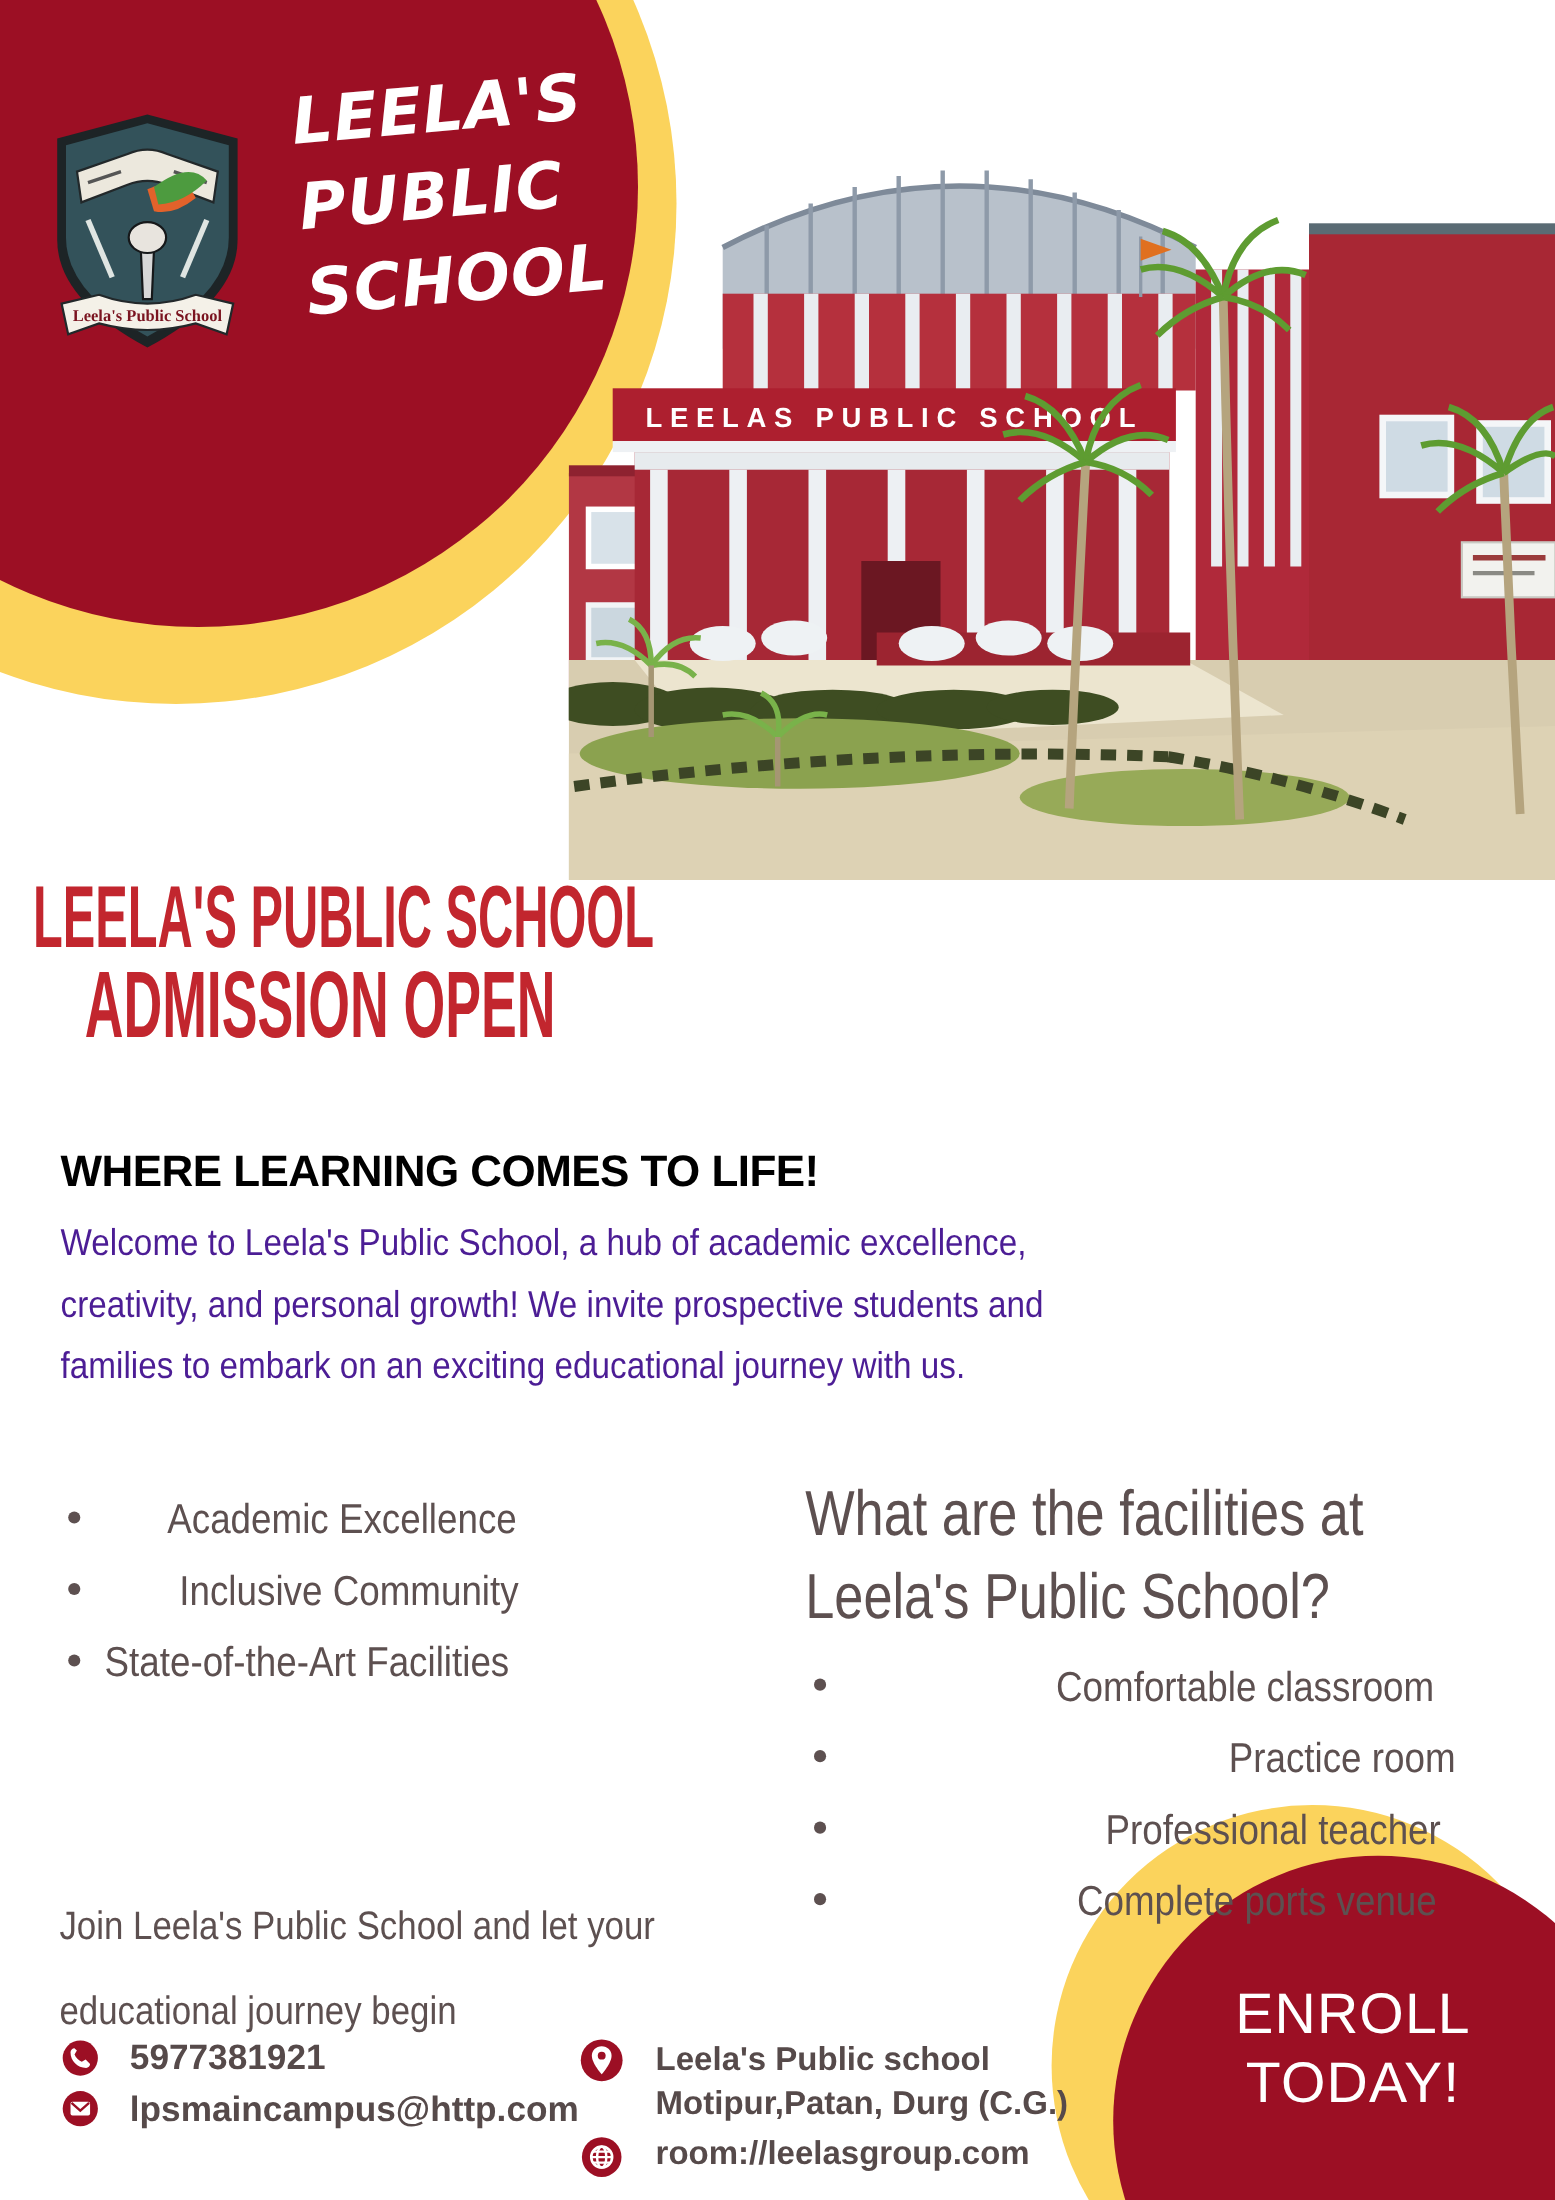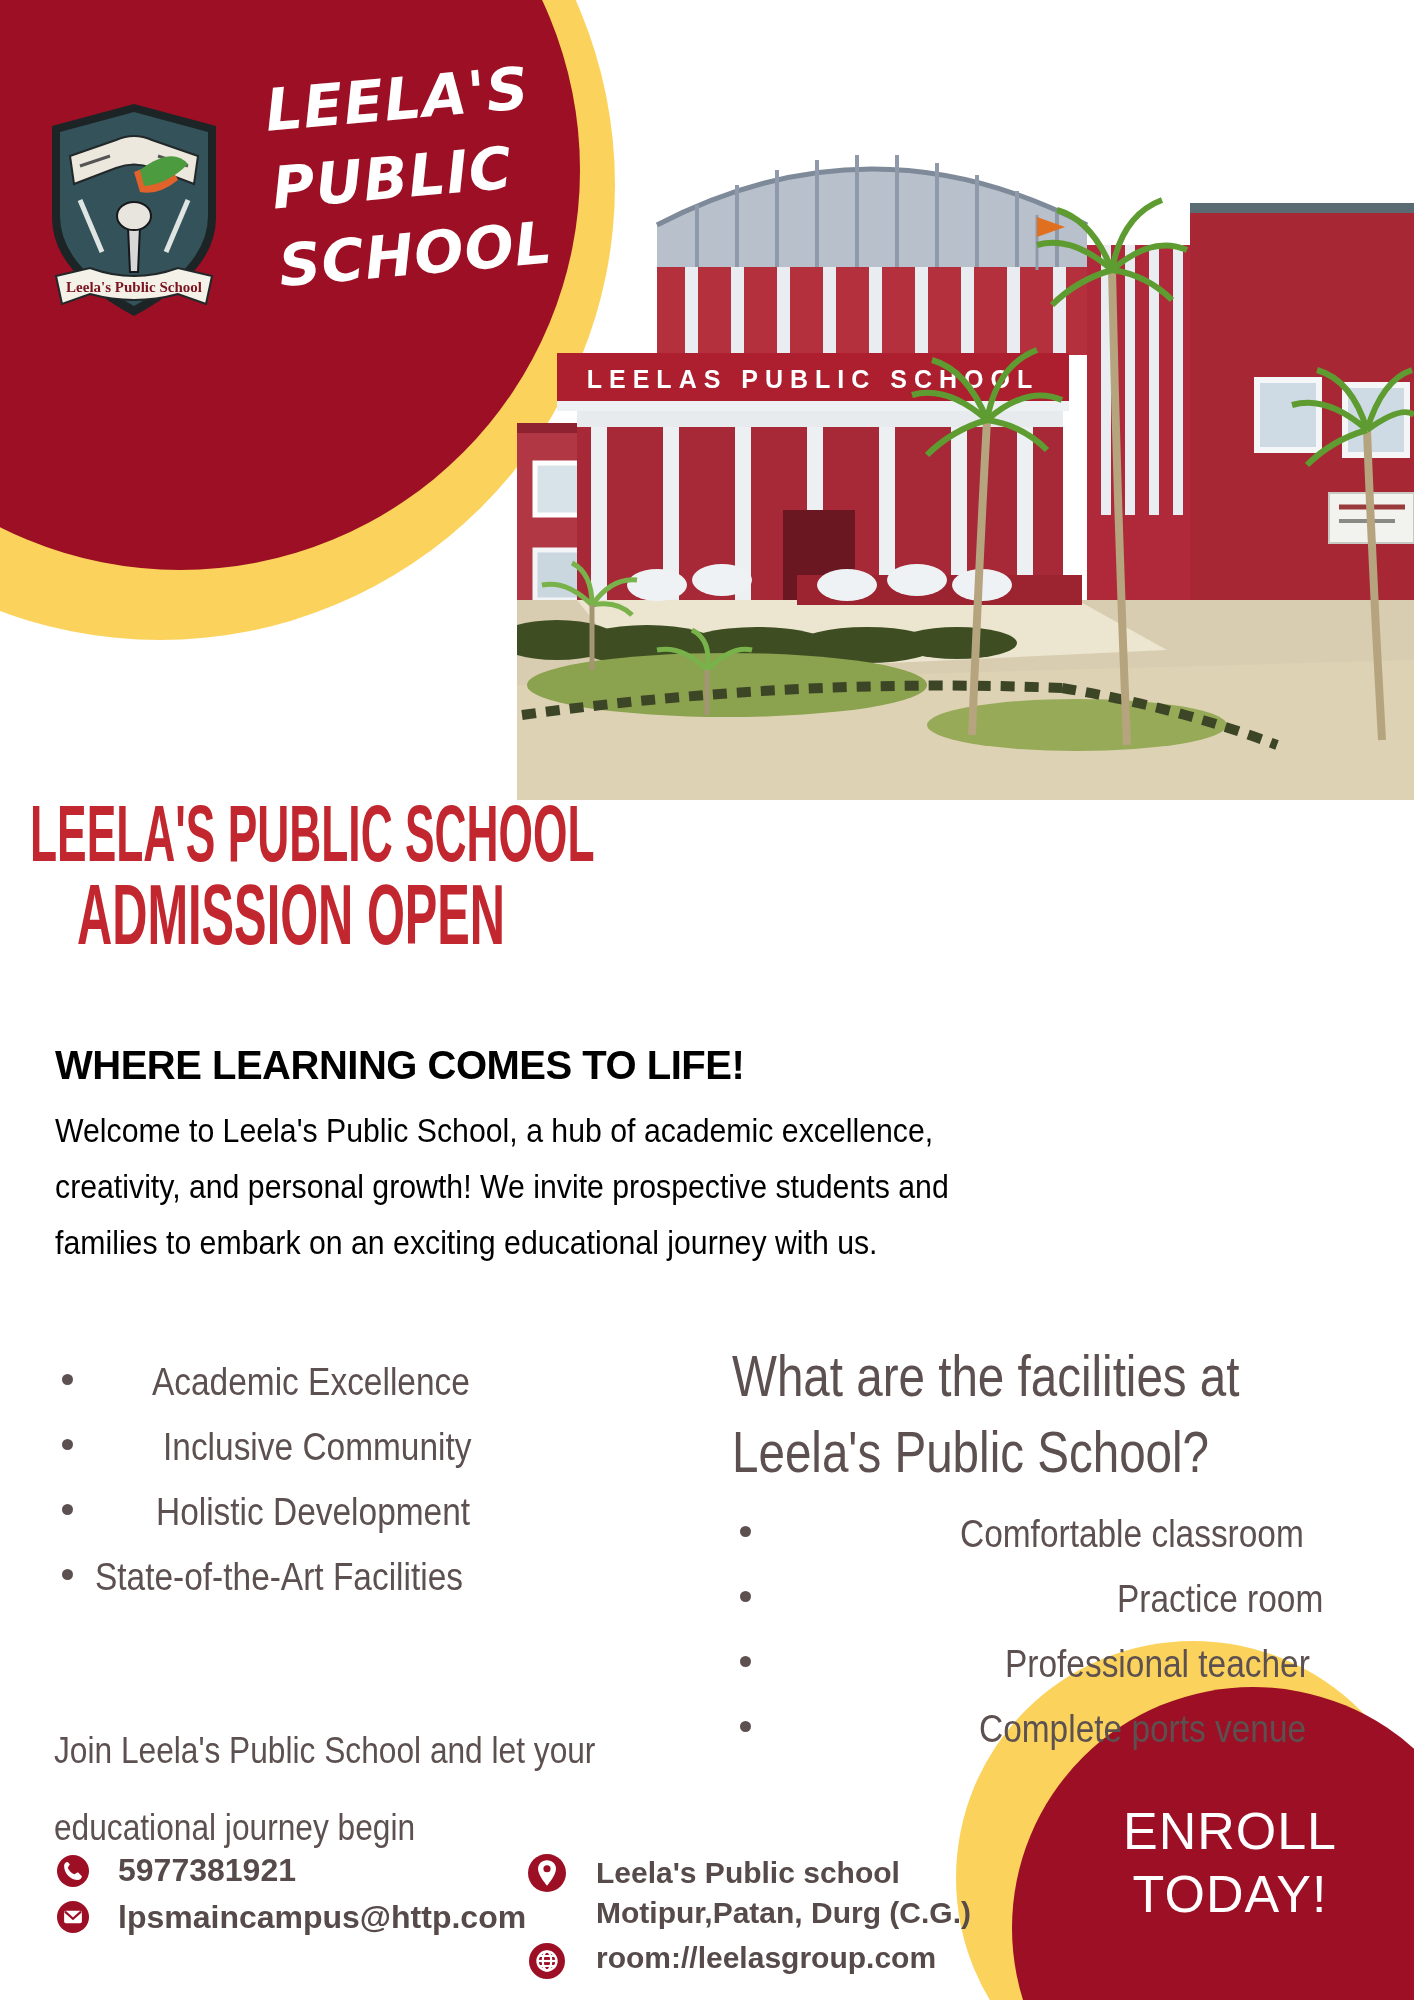--- a/index.html
+++ b/index.html
@@ -28,21 +28,21 @@
   .cx55{display:inline-block;transform:scaleX(0.554);transform-origin:0 0;}
   .cx57{display:inline-block;transform:scaleX(0.567);transform-origin:0 0;}
   .cx82{display:inline-block;transform:scaleX(0.82);transform-origin:0 0;}
   .cx88{display:inline-block;transform:scaleX(0.88);transform-origin:0 0;}
   .cx89{display:inline-block;transform:scaleX(0.89);transform-origin:0 0;}
 
   .welcome-heading{
     position:absolute;left:55px;top:1043px;font-size:40px;font-weight:bold;
     color:#000000;letter-spacing:-0.5px;white-space:nowrap;
   }
-  .welcome-par{position:absolute;left:55px;top:1102px;font-size:34px;color:#000000;line-height:56px;white-space:nowrap;}
+  .welcome-par{position:absolute;left:55px;top:1102px;font-size:34px;color:#4c1d95;line-height:56px;white-space:nowrap;}
 
   .column{position:absolute;top:1338px;color:#5D5050;}
   .col1{left:54px;}
   .col2{left:732px;}
   .col-heading{font-size:58px;font-weight:400;line-height:76px;white-space:nowrap;}
   .bullets{margin:22px 0 0 0;padding:0;list-style:none;text-align:right;}
   .bullets li{position:relative;height:44px;margin-bottom:21px;padding-left:41px;font-size:38px;line-height:44px;white-space:nowrap;}
   .bullets li .dot{position:absolute;left:8px;top:14px;width:11px;height:11px;border-radius:50%;background:#5D5050;}
 
   .join{position:absolute;left:54px;top:1712px;font-size:36px;line-height:77px;color:#5D5050;white-space:nowrap;}
@@ -243,21 +243,20 @@
   <div class="welcome-par">
     <div><span class="cx89">Welcome to Leela's Public School, a hub of academic excellence,</span></div>
     <div><span class="cx89">creativity, and personal growth! We invite prospective students and</span></div>
     <div><span class="cx89">families to embark on an exciting educational journey with us.</span></div>
   </div>
 
   <div class="column col1">
     <ul class="bullets">
       <li><span class="dot"></span><span class="cx88">Academic Excellence</span></li>
       <li><span class="dot"></span><span class="cx88">Inclusive Community</span></li>
-      <li><span class="dot"></span><span class="cx88">Holistic Development</span></li>
       <li><span class="dot"></span><span class="cx88">State-of-the-Art Facilities</span></li>
     </ul>
   </div>
 
   <div class="column col2">
     <div class="col-heading">
       <div><span class="cx82">What are the facilities at</span></div>
       <div><span class="cx82">Leela's Public School?</span></div>
     </div>
     <ul class="bullets">

